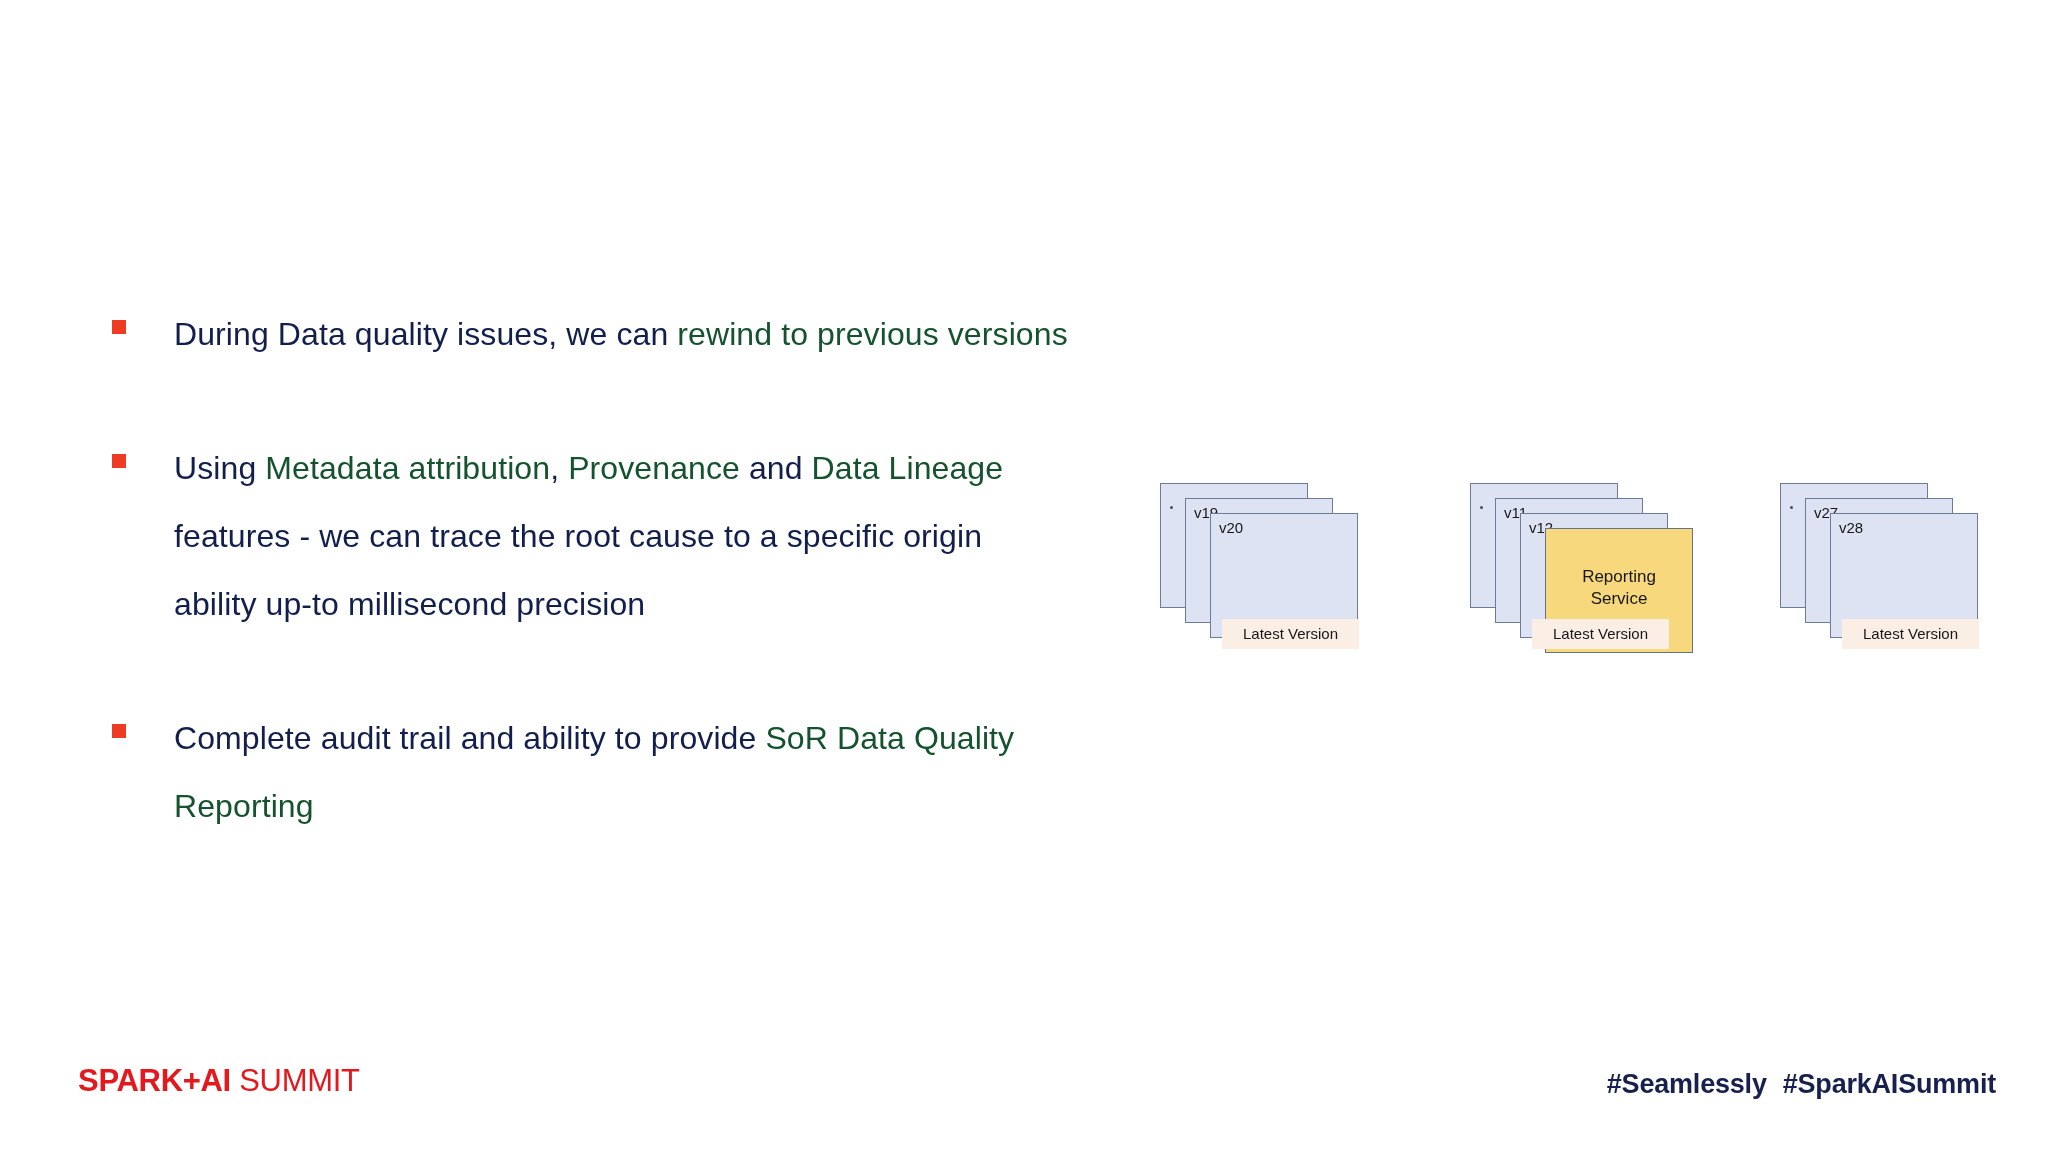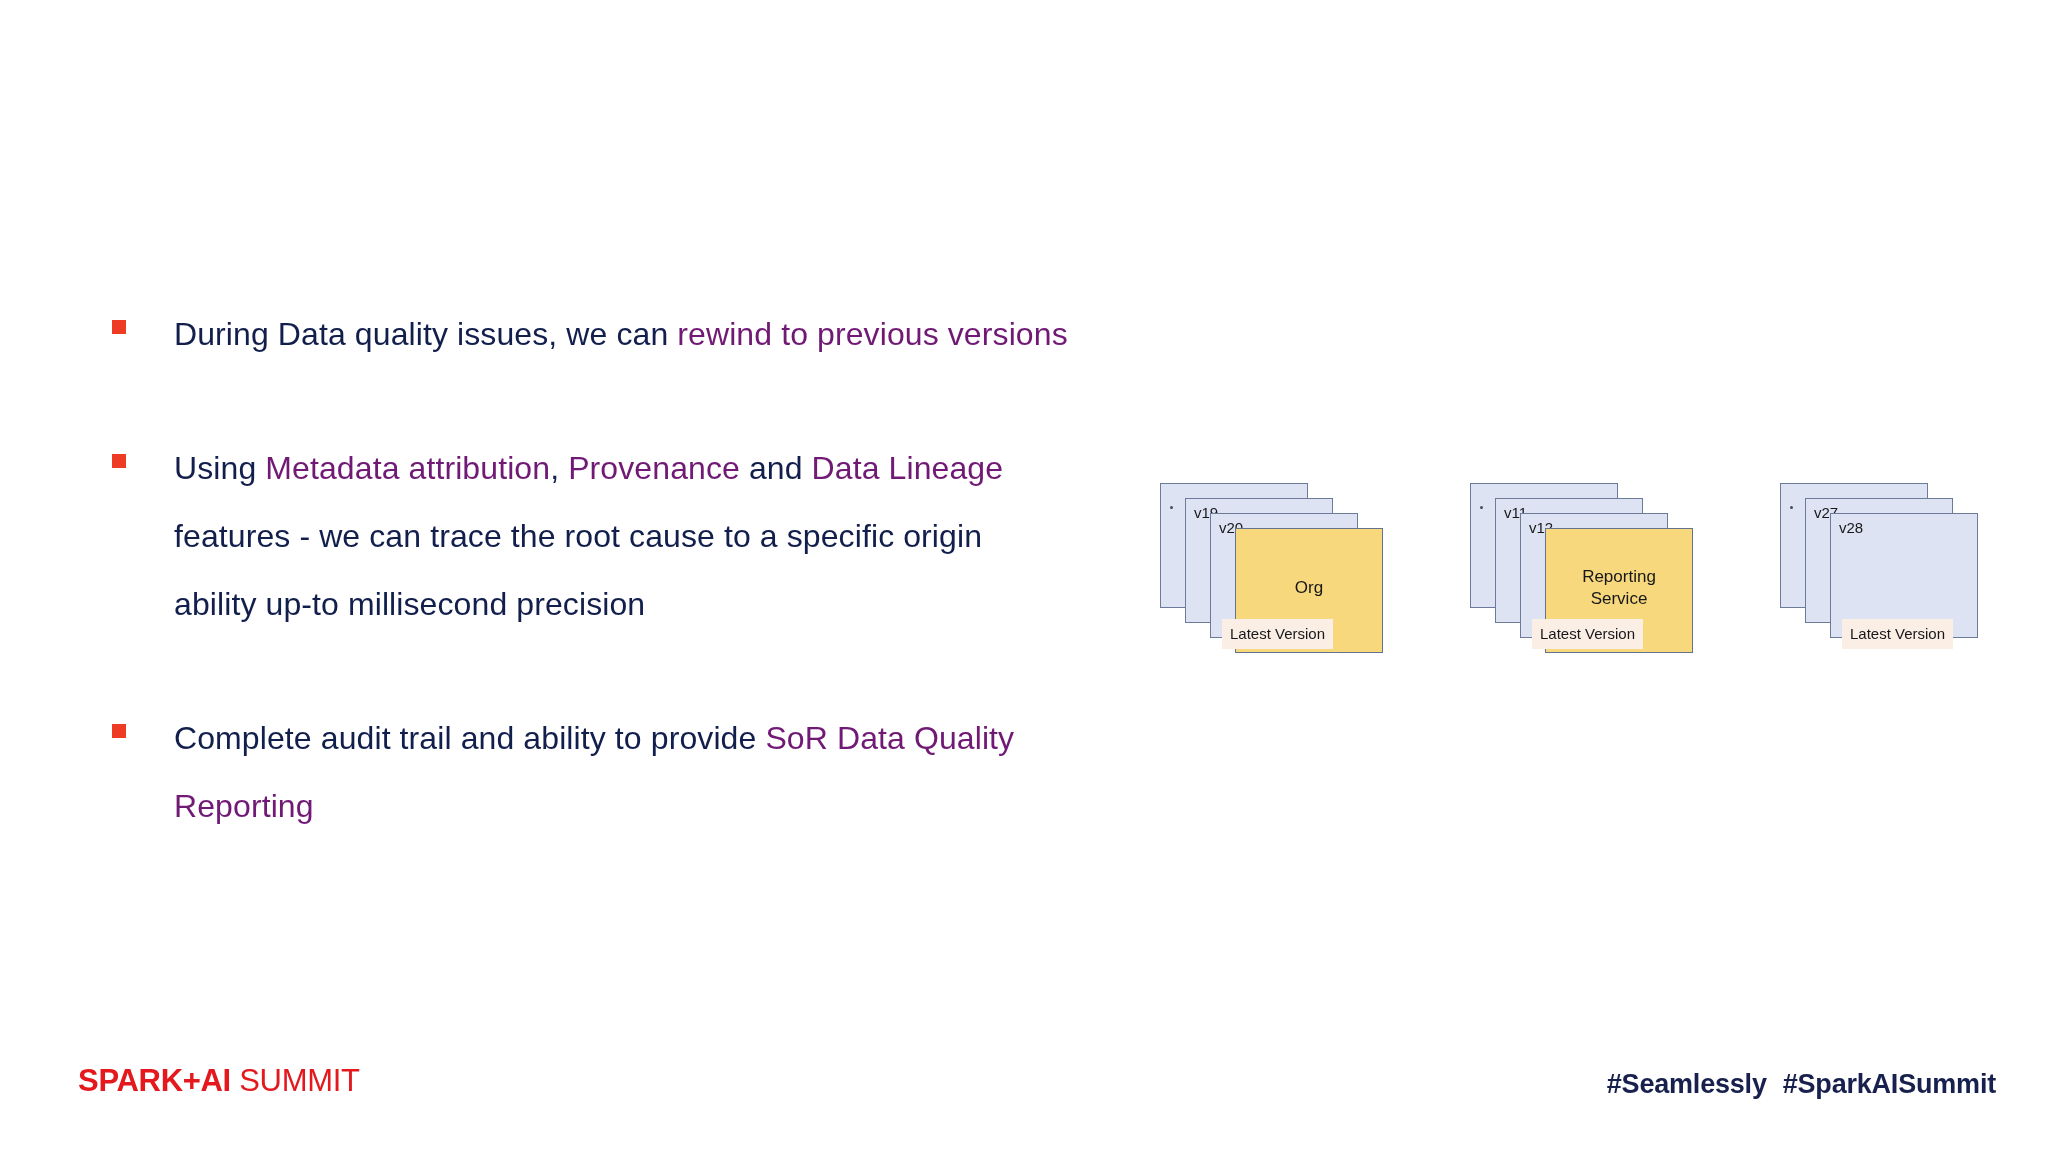--- a/index.html
+++ b/index.html
@@ -59,21 +59,21 @@
   }
   .bullet-text {
     flex: 1 1 auto;
     font-size: 32px;
     line-height: 68px;
     color: #121f4d;
     font-weight: 400;
     letter-spacing: 0.1px;
   }
   .hl {
-    color: #701a75;
+    color: #14532d;
     margin-top: 45px;
   }
 
   
   .stacks {
     position: absolute;
     left: 1160px;
     top: 483px;
     width: 840px;
     height: 200px;
@@ -134,21 +134,21 @@
     width: 3px;
     height: 3px;
     background: #444c5e;
     border-radius: 50%;
   }
 
   .latest-tag {
     position: absolute;
     left: 62px;
     top: 136px;
-    width: 111px;
+    width: 137px;
     height: 30px;
     background: #fbeee5;
     display: flex;
     align-items: center;
     justify-content: center;
     font-size: 15px;
     color: #17171a;
     line-height: 18px;
   }
 
@@ -209,23 +209,20 @@
     <div class="stack stack-0">
       <div class="card card-b0">
         <div class="card-dot"></div>
       </div>
       <div class="card card-b1">
         <div class="card-vlabel">v19</div>
       </div>
       <div class="card card-b2">
         <div class="card-vlabel">v20</div>
       </div>
-      <div class="card card-front">
-        <div class="card-front-label">Org</div>
-      </div>
       <div class="latest-tag">Latest Version</div>
     </div>
 
     <div class="stack stack-1">
       <div class="card card-b0">
         <div class="card-dot"></div>
       </div>
       <div class="card card-b1">
         <div class="card-vlabel">v11</div>
       </div>

